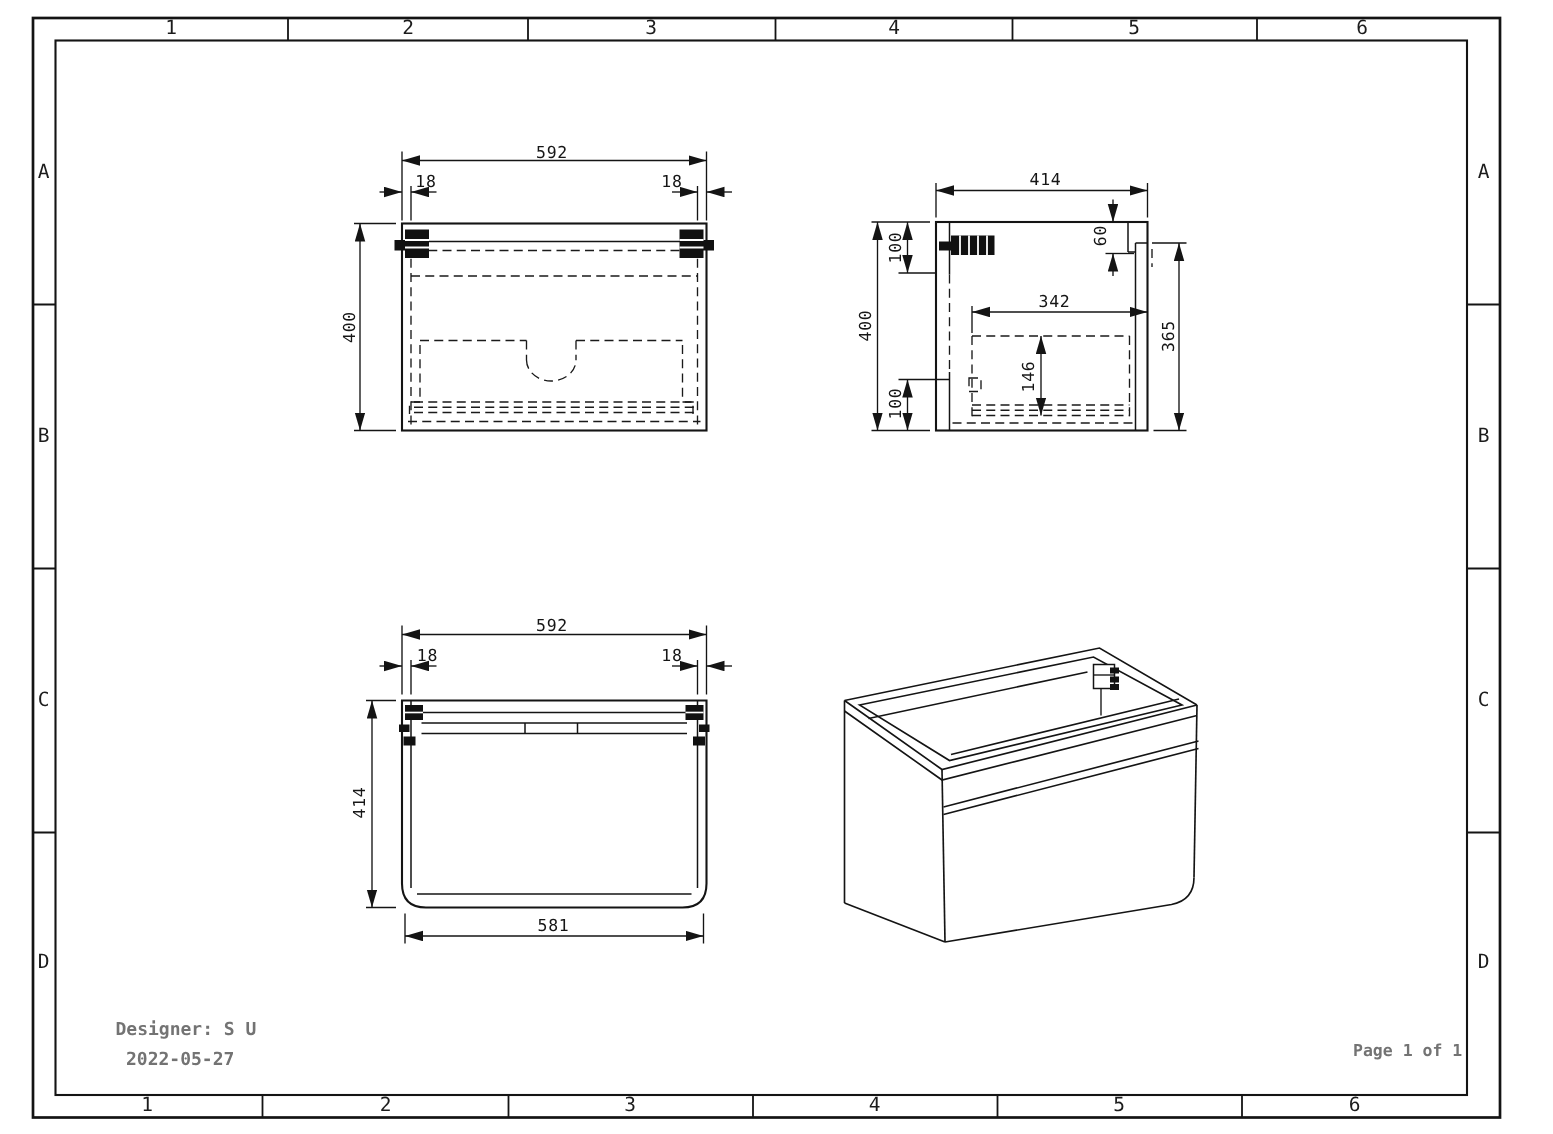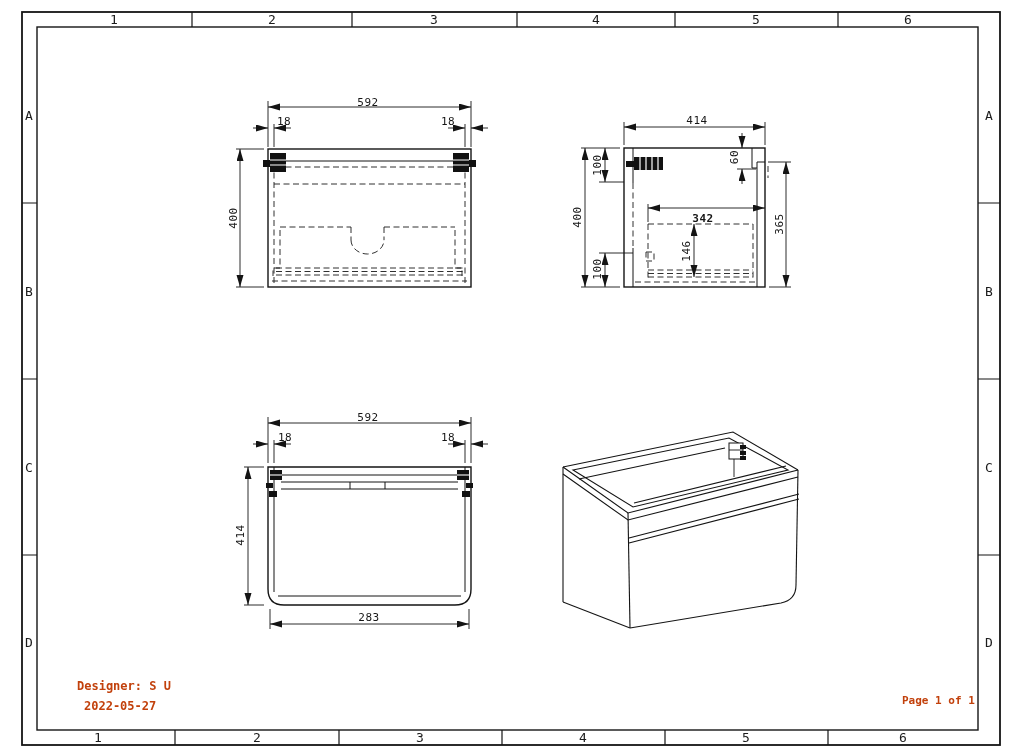--- a/index.html
+++ b/index.html
@@ -10,21 +10,21 @@
   svg.linework { position:absolute; left:0; top:0; }
   .zone {
     position:absolute; transform:translate(-50%,-50%);
     font-size:13px; color:#1c1c1c; line-height:1;
   }
   .dim {
     position:absolute; transform:translate(-50%,-50%);
     font-size:11px; color:#161616; line-height:1; letter-spacing:0.5px; white-space:nowrap;
   }
   .dim.v { transform:translate(-50%,-50%) rotate(-90deg); }
-  .tb { position:absolute; font-size:12px; font-weight:bold; color:#c2410c; white-space:nowrap; }
+  .tb { position:absolute; font-size:12px; font-weight:bold; color:#737373; white-space:nowrap; }
   .tb.page { font-size:11px;text-align:center; }
 </style>
 </head>
 <body>
 
 <div class="canvas">
 
   <svg class="linework" width="1035" height="756" viewBox="0 0 1035 756">
     <defs>
       <marker id="ar" orient="auto-start-reverse" markerWidth="14" markerHeight="8" refX="12" refY="3.5" markerUnits="userSpaceOnUse">
@@ -234,27 +234,27 @@
   <div class="dim" style="left:368px; top:102px;">592</div>
   <div class="dim" style="left:284px; top:121px;">18</div>
   <div class="dim" style="left:448px; top:121px;">18</div>
   <div class="dim v" style="left:233px; top:218px;">400</div>
 
   <div class="dim" style="left:697px; top:120px;">414</div>
   <div class="dim v" style="left:577px; top:217px;">400</div>
   <div class="dim v" style="left:597px; top:165px;">100</div>
   <div class="dim v" style="left:597px; top:269px;">100</div>
   <div class="dim v" style="left:734px; top:157px;">60</div>
-  <div class="dim" style="left:703px; top:218px;font-weight:bold;">342</div>
+  <div class="dim" style="left:703px; top:201px;">342</div>
   <div class="dim v" style="left:779px; top:224px;">365</div>
   <div class="dim v" style="left:686px; top:251px;">146</div>
 
   <div class="dim" style="left:368px; top:417px;">592</div>
   <div class="dim" style="left:285px; top:437px;">18</div>
   <div class="dim" style="left:448px; top:437px;">18</div>
   <div class="dim v" style="left:240px; top:535px;">414</div>
-  <div class="dim" style="left:369px; top:617px;">283</div>
+  <div class="dim" style="left:369px; top:617px;">581</div>
 
   <div class="tb" style="left:77px;  top:679px;">Designer: S U</div>
   <div class="tb" style="left:84px;  top:699px;">2022-05-27</div>
   <div class="tb page" style="left:902px; top:694px;">Page 1 of 1</div>
 
 </div>
 
 </body></html>

